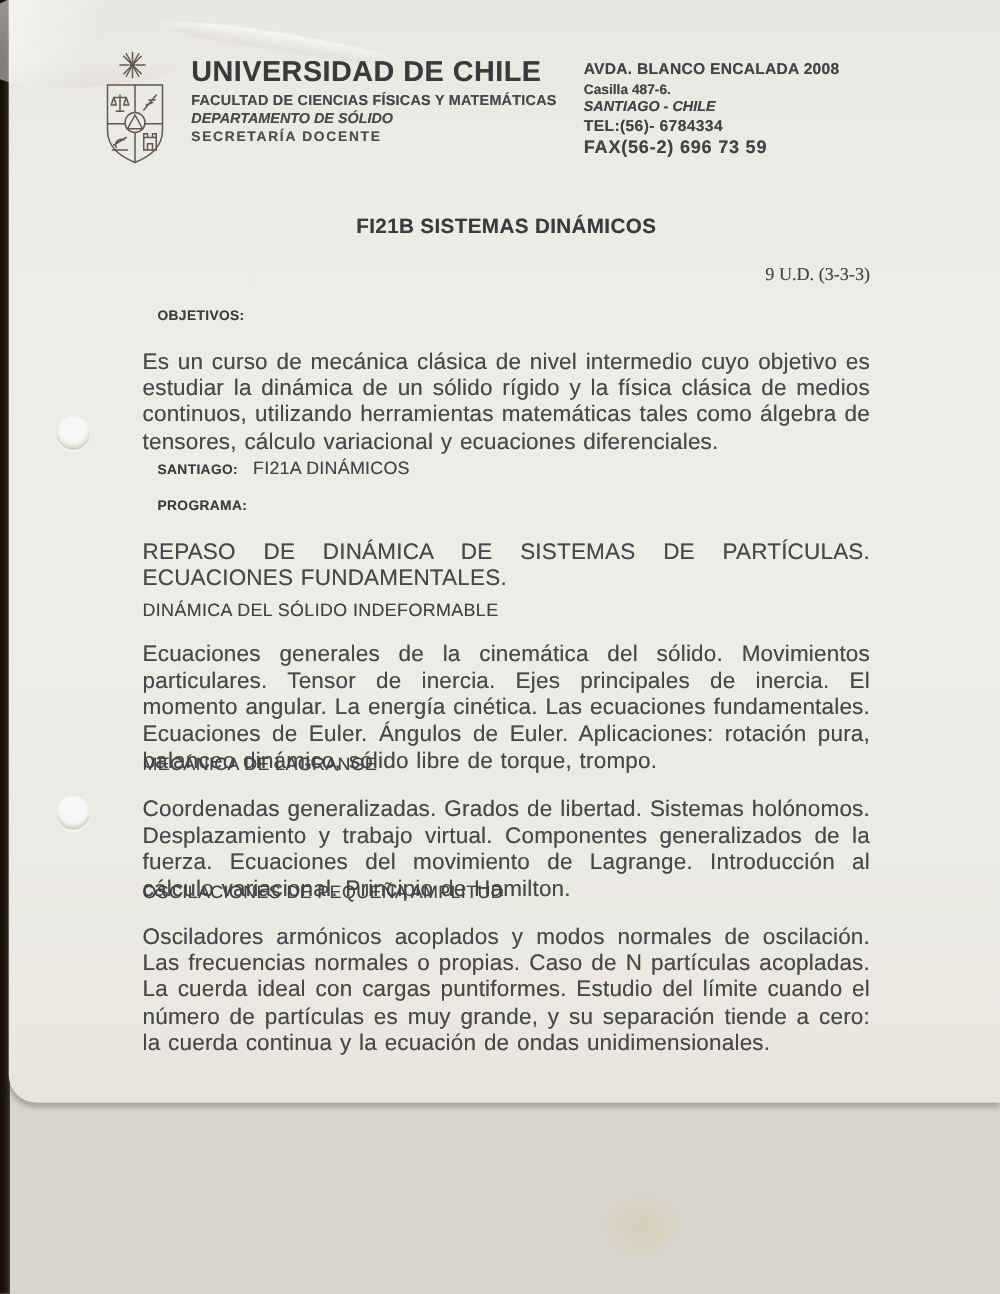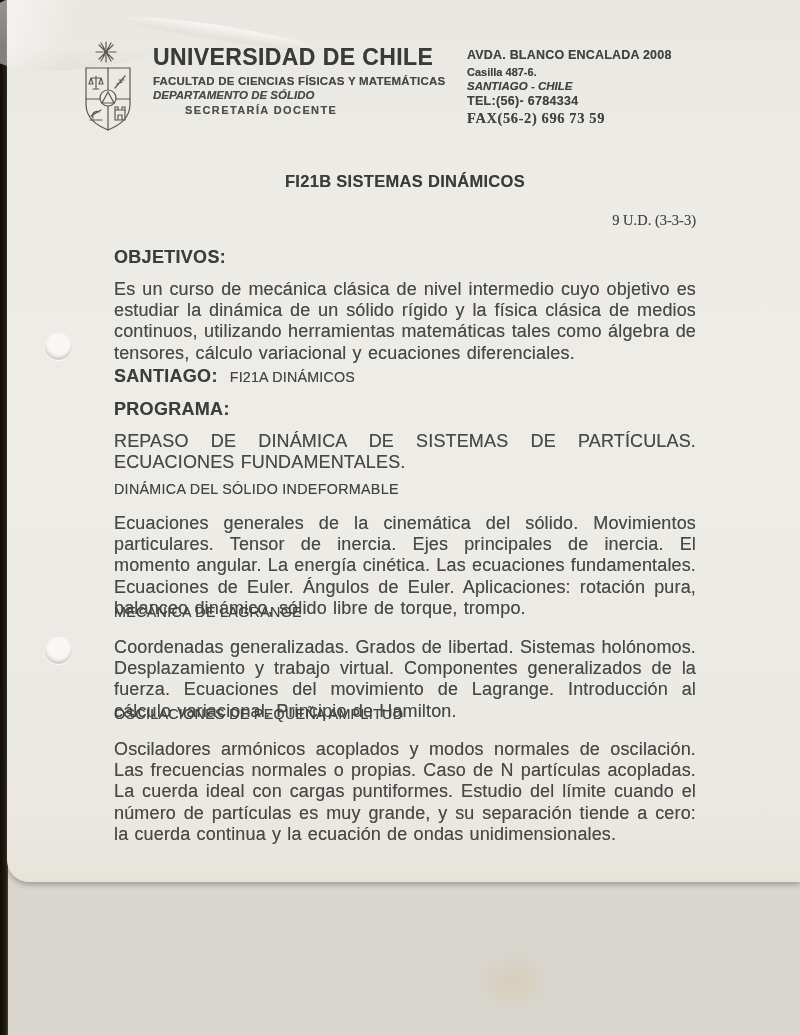--- a/index.html
+++ b/index.html
@@ -55,35 +55,35 @@
   }
   .hole.h1 { top:333px; }
   .hole.h2 { top:637px; }
 
   
   .crest { position:absolute; left:68px; top:40px; width:66px; height:96px; }
   .hdr-left { position:absolute; left:146px; top:44px; width:320px; color:#3d3d3d; }
   .hdr-university { font-size:23px; font-weight:bold; letter-spacing:.4px; color:#3a3a3a; }
   .hdr-faculty { margin-top:4px; font-size:11.5px; font-weight:bold; letter-spacing:.2px; color:#474747; }
   .hdr-department { margin-top:2px; font-size:11.5px; font-weight:bold; font-style:italic; color:#4a4a4a; }
-  .hdr-office { margin-top:3px; font-size:11px; font-weight:bold; letter-spacing:1.4px; color:#4e4e4e;margin-left:32px; }
+  .hdr-office { margin-top:3px; font-size:11px; font-weight:bold; letter-spacing:1.4px; color:#4e4e4e; }
 
   .hdr-right { position:absolute; left:460px; top:48px; width:300px; color:#424242; }
   .addr1 { font-size:12.5px; font-weight:bold; letter-spacing:.2px; }
   .addr2 { margin-top:4px; font-size:11px; font-weight:bold; }
   .addr3 { margin-top:2px; font-size:11.5px; font-weight:bold; font-style:italic; }
   .addr4 { margin-top:2px; font-size:12.5px; font-weight:bold; letter-spacing:.3px; }
-  .addr5 { margin-top:2px; font-size:14.5px; font-weight:bold; letter-spacing:.6px;font-family:Liberation Serif, serif; }
+  .addr5 { margin-top:2px; font-size:14.5px; font-weight:bold; letter-spacing:.6px; }
 
   
   .content { position:absolute; left:107px; width:582px; }
   .course-title { top:172px; text-align:center; font-size:16.5px; font-weight:bold; letter-spacing:.3px; color:#3b3b3b; }
   .course-credits { top:212px; text-align:right; font-size:14.5px; color:#454545;font-family:Liberation Serif, serif; }
 
-  .h-bold { font-size:18px; font-weight:bold; letter-spacing:.3px; color:#3d3d3d; }
+  .h-bold { font-size:11px; font-weight:bold; letter-spacing:.3px; color:#3d3d3d;margin-left:12px; }
   .h-plain { font-size:14.3px; letter-spacing:.3px; color:#434343; }
   .para { font-size:18px; line-height:21.2px; text-align:justify; letter-spacing:.15px; word-spacing:1px; color:#484848; }
 
   .objetivos-h   { top:247px; }
   .objetivos-p   { top:279px; }
   .requisito     { top:366px; }
   .requisito .val{ font-weight:normal; letter-spacing:.2px; margin-left:12px; color:#454545; }
   .programa-h    { top:399px; }
   .programa-p    { top:431px; }
   .topic0-h      { top:481px; }

